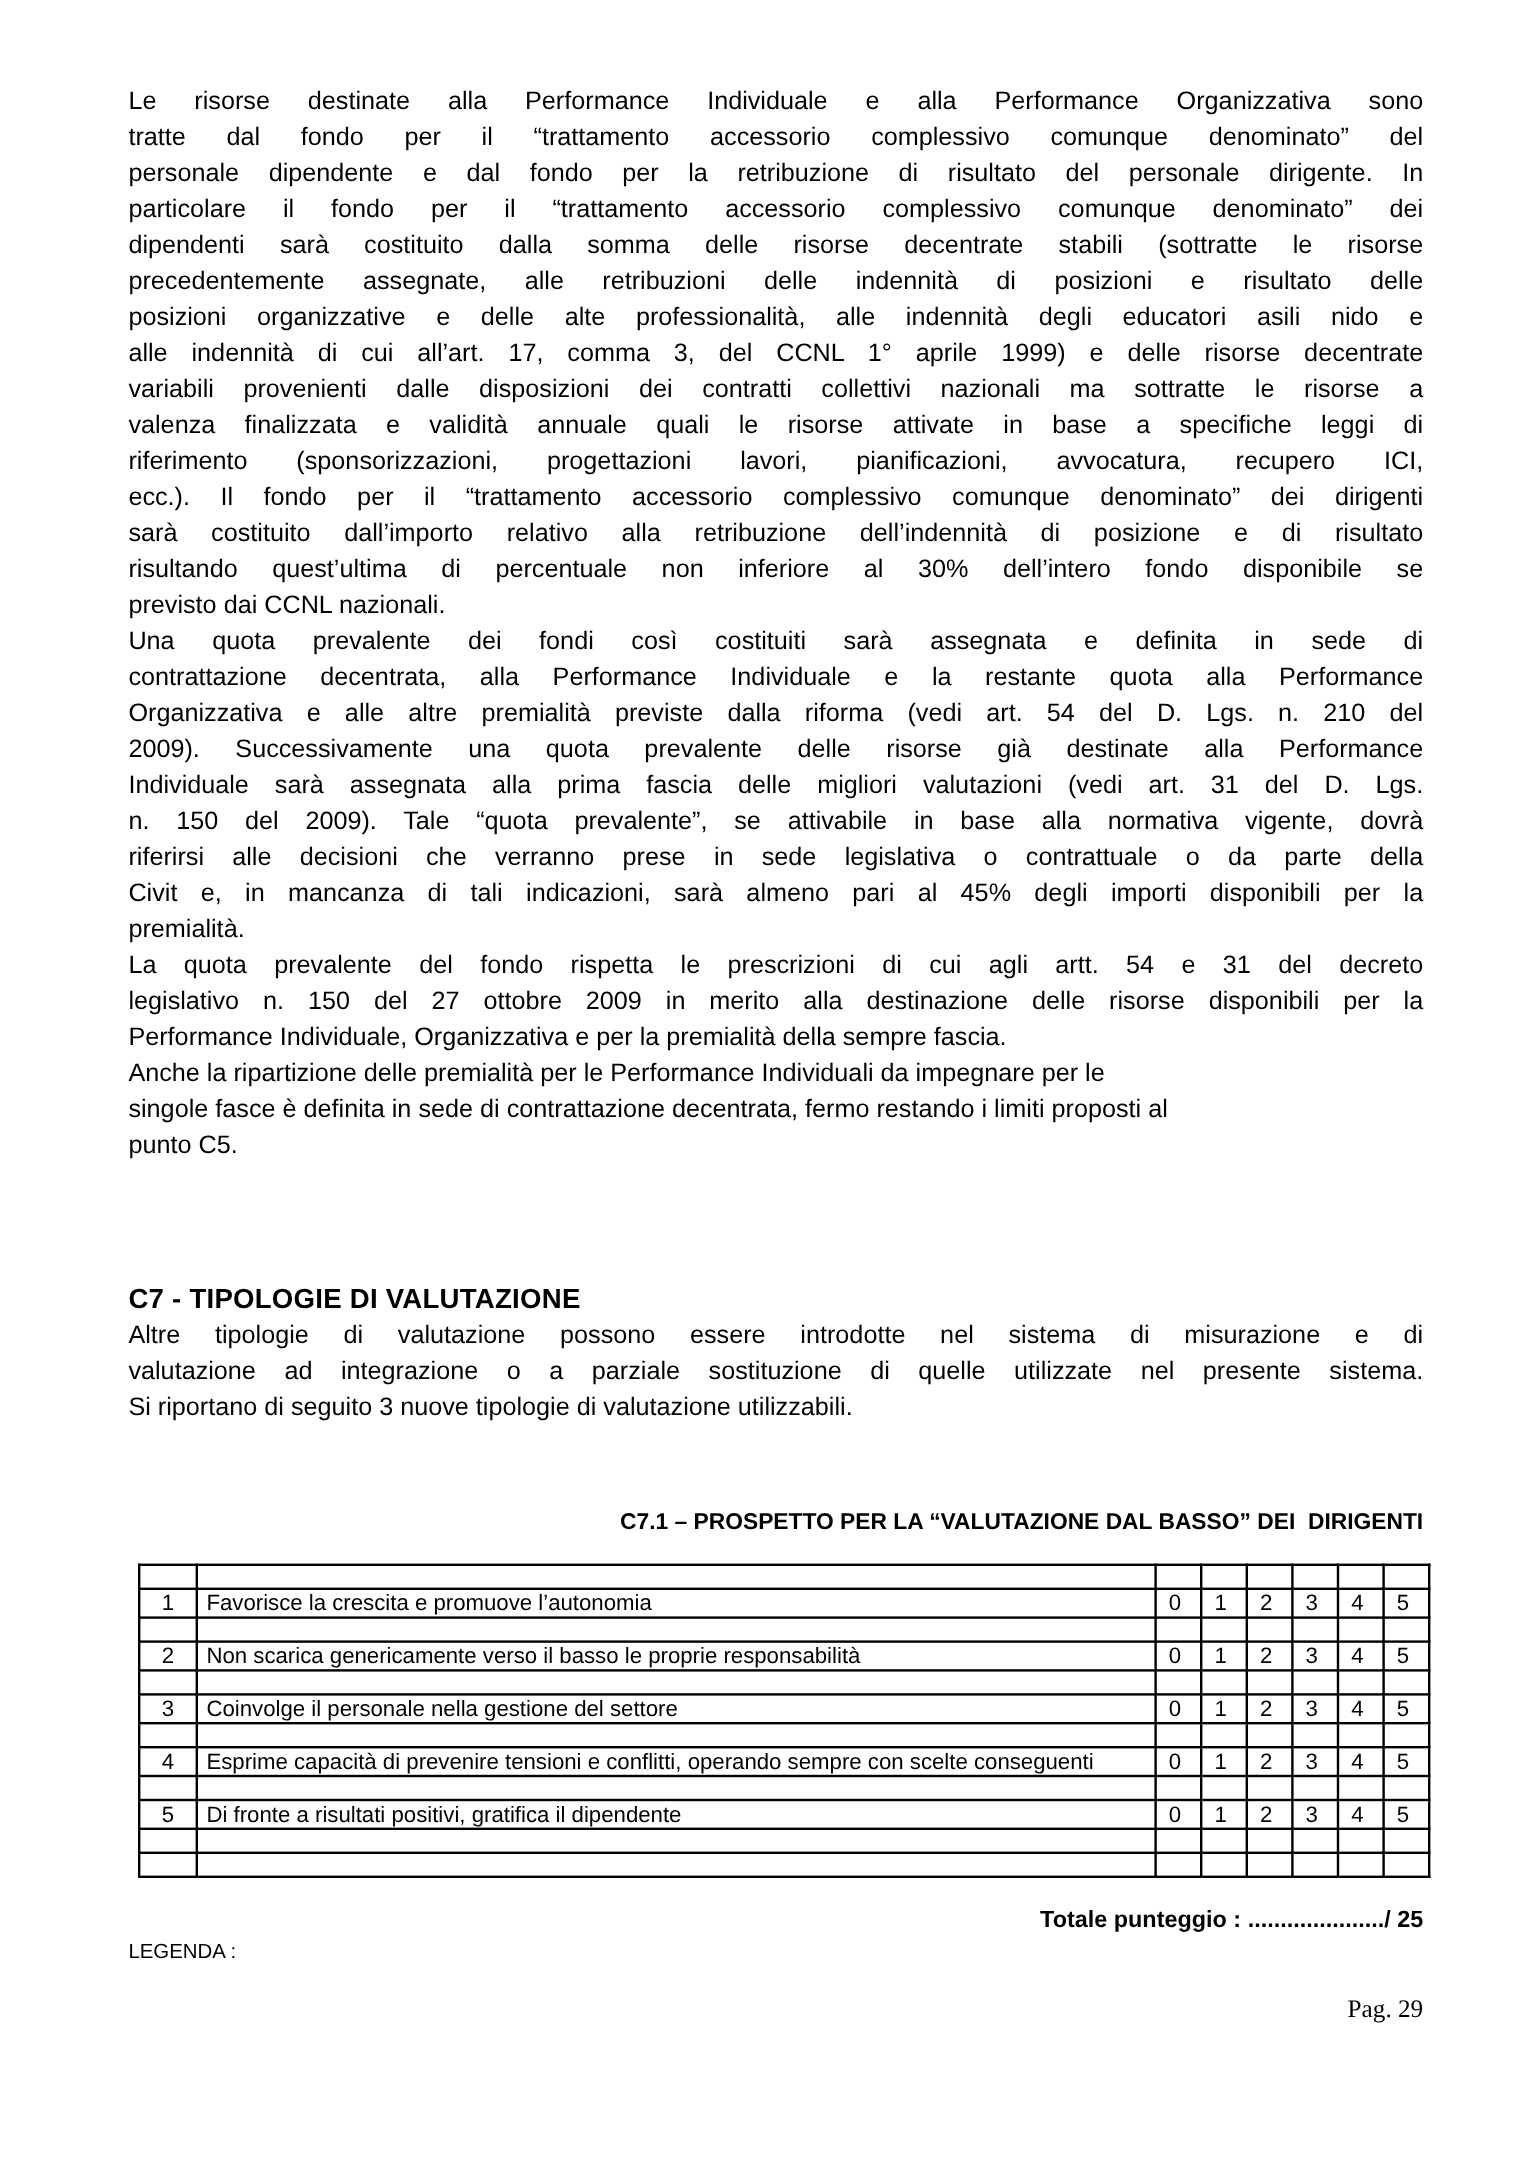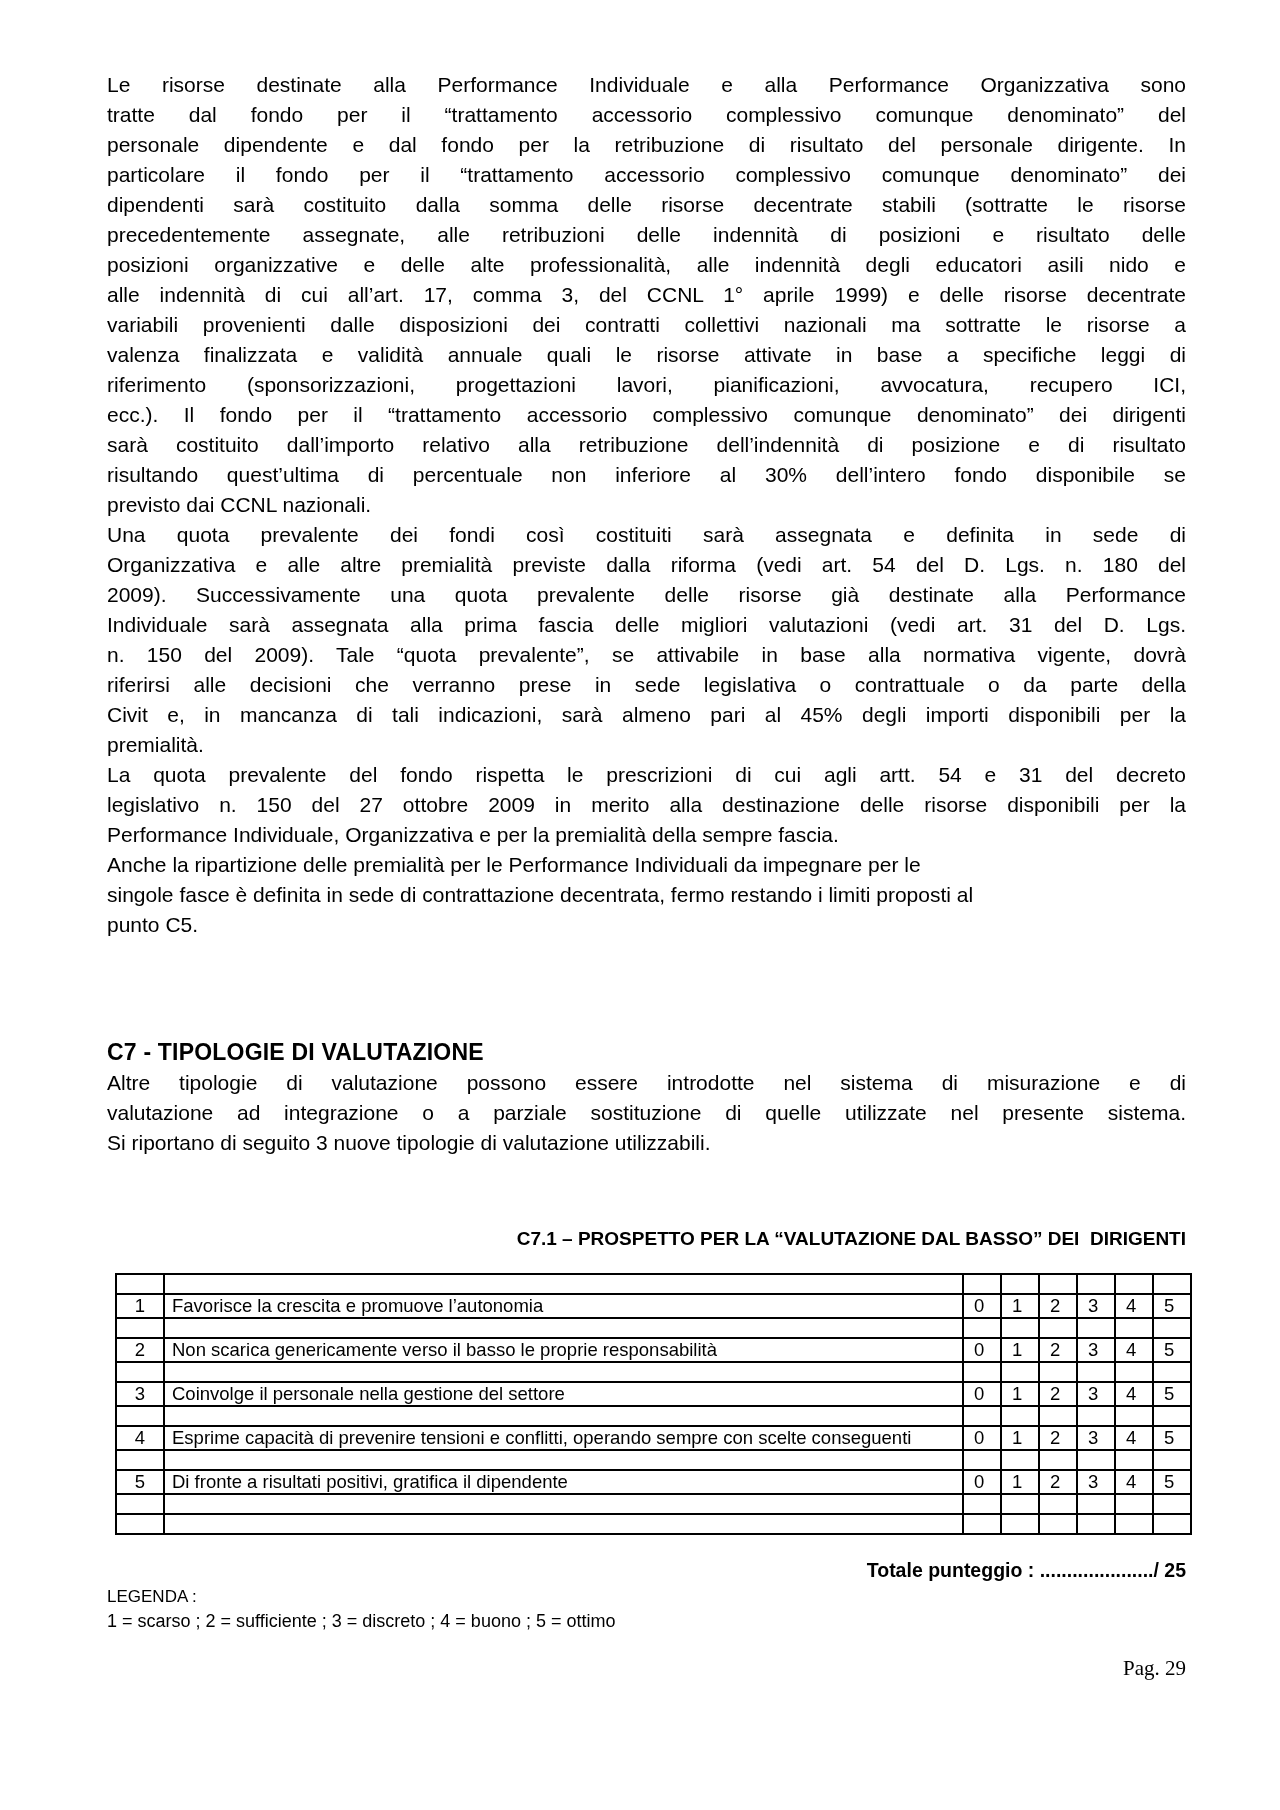--- a/index.html
+++ b/index.html
@@ -82,21 +82,22 @@
           <div class="ln jl">variabili provenienti dalle disposizioni dei contratti collettivi nazionali ma sottratte le risorse a</div>
           <div class="ln jl">valenza finalizzata e validità annuale quali le risorse attivate in base a specifiche leggi di</div>
           <div class="ln jl">riferimento (sponsorizzazioni, progettazioni lavori, pianificazioni, avvocatura, recupero ICI,</div>
           <div class="ln jl">ecc.). Il fondo per il “trattamento accessorio complessivo comunque denominato” dei dirigenti</div>
           <div class="ln jl">sarà costituito dall’importo relativo alla retribuzione dell’indennità di posizione e di risultato</div>
           <div class="ln jl">risultando quest’ultima di percentuale non inferiore al 30% dell’intero fondo disponibile se</div>
           <div class="ln ll">previsto dai CCNL nazionali.</div>
         </div>
       <div>
           <div class="ln jl">Una quota prevalente dei fondi così costituiti sarà assegnata e definita in sede di</div>
-          <div class="ln jl">Organizzativa e alle altre premialità previste dalla riforma (vedi art. 54 del D. Lgs. n. 180 del</div>
+          <div class="ln jl">contrattazione decentrata, alla Performance Individuale e la restante quota alla Performance</div>
+          <div class="ln jl">Organizzativa e alle altre premialità previste dalla riforma (vedi art. 54 del D. Lgs. n. 210 del</div>
           <div class="ln jl">2009). Successivamente una quota prevalente delle risorse già destinate alla Performance</div>
           <div class="ln jl">Individuale sarà assegnata alla prima fascia delle migliori valutazioni (vedi art. 31 del D. Lgs.</div>
           <div class="ln jl">n. 150 del 2009). Tale “quota prevalente”, se attivabile in base alla normativa vigente, dovrà</div>
           <div class="ln jl">riferirsi alle decisioni che verranno prese in sede legislativa o contrattuale o da parte della</div>
           <div class="ln jl">Civit e, in mancanza di tali indicazioni, sarà almeno pari al 45% degli importi disponibili per la</div>
           <div class="ln ll">premialità.</div>
         </div>
       <div>
           <div class="ln jl">La quota prevalente del fondo rispetta le prescrizioni di cui agli artt. 54 e 31 del decreto</div>
           <div class="ln jl">legislativo n. 150 del 27 ottobre 2009 in merito alla destinazione delle risorse disponibili per la</div>
@@ -250,18 +251,17 @@
             <td class="c-score"></td>
             <td class="c-score"></td>
             <td class="c-score"></td>
           </tr>
         </tbody>
     </table>
 
     <div class="total-line">Totale punteggio : ...................../ 25</div>
 
     <div class="legend-title">LEGENDA :</div>
-    <div class="legend-scale">1 = scarso ; 2 = sufficiente ; 3 = discreto ; 4 = buono ; 5 = ottimo</div>
 
     <div class="page-number">Pag. 29</div>
 
   </div>
 </div>
 
 </body></html>

